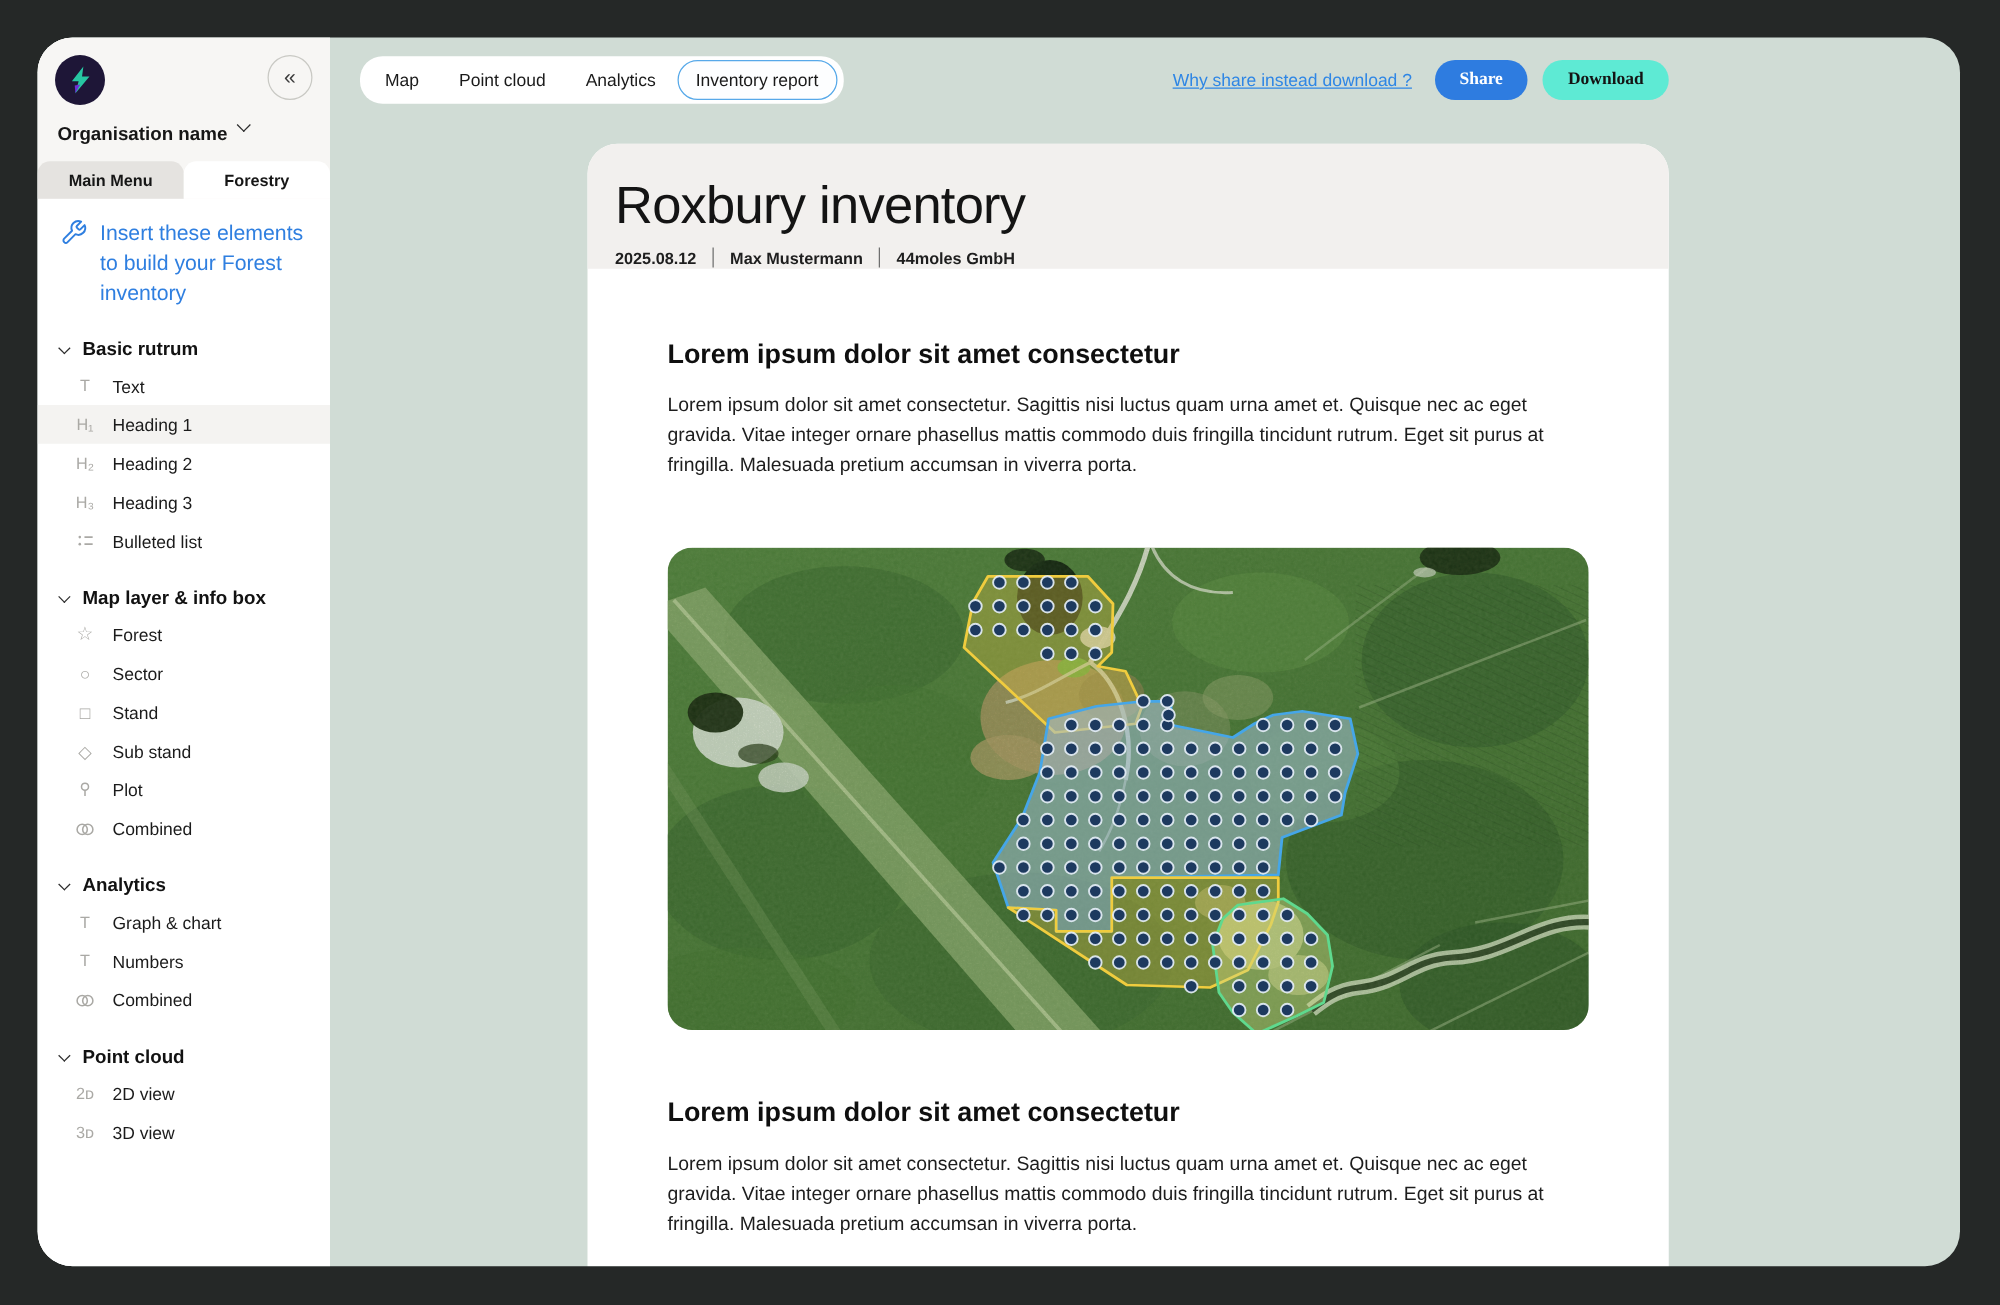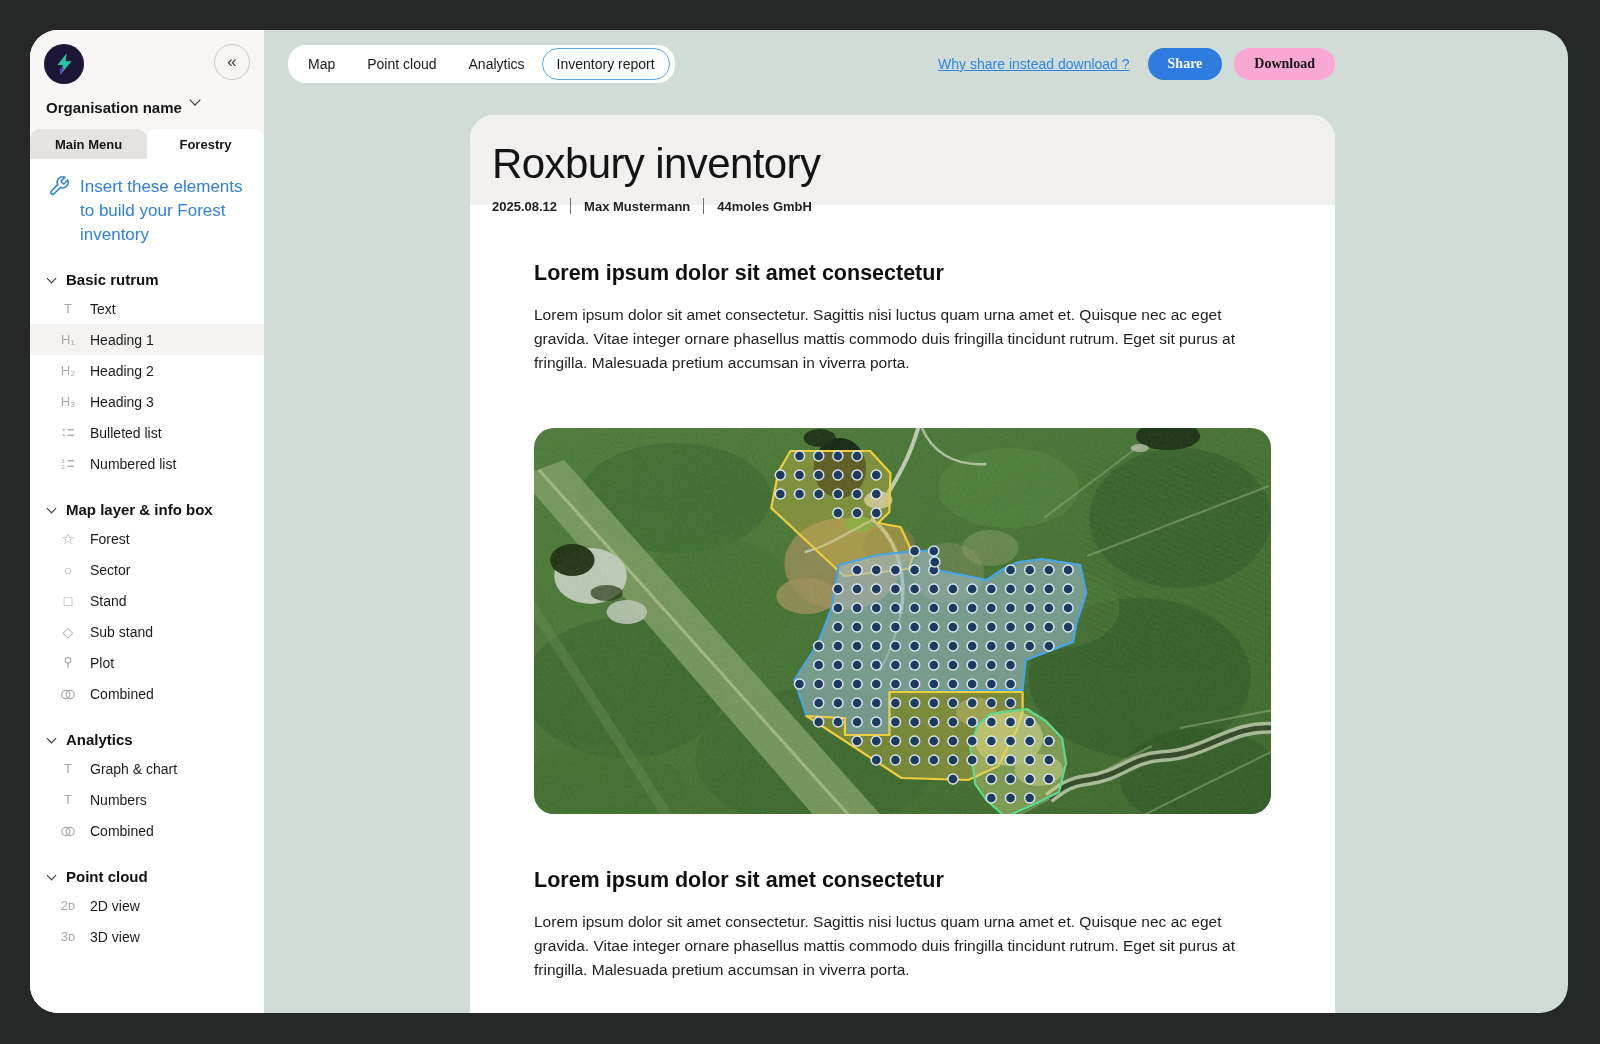--- a/index.html
+++ b/index.html
@@ -38,24 +38,24 @@
   
   .content{position:absolute;left:234px;top:0;right:0;bottom:0;}
   .topbar{position:absolute;left:24px;top:15px;width:1047px;display:flex;align-items:center;}
   .nav-pill{background:#fff;border-radius:18px;padding:3px 5px;display:flex;align-items:center;gap:2px;}
   .nav-item{padding:7px 14px;font-size:14px;color:#1a1a1a;border-radius:16px;border:1.5px solid transparent;cursor:pointer;white-space:nowrap;}
   .nav-item.active{border-color:#57a9e9;background:#fdfeff;}
   .tb-right{margin-left:auto;display:flex;align-items:center;gap:12px;}
   .share-hint{color:#2e86e5;font-size:14px;text-decoration:underline;cursor:pointer;margin-right:6px;}
   .btn{border:none;border-radius:16px;padding:8px 20px;font-size:14px;font-weight:600;cursor:pointer;font-family:Liberation Serif, serif;}
   .btn.primary{background:#2e7ce0;color:#fff;}
-  .btn.plain{background:#f9a8d4;color:#141414;}
+  .btn.plain{background:#5eead4;color:#141414;}
   
   .doc{position:absolute;left:206px;top:85px;width:865px;bottom:0;background:#fff;border-radius:24px 24px 0 0;overflow:hidden;}
-  .doc-header{background:#f2f0ee;height:90px;padding:26px 22px 0 22px;box-sizing:border-box;}
+  .doc-header{background:#f2f0ee;height:100px;padding:26px 22px 0 22px;box-sizing:border-box;}
   .doc-title{font-size:42px;font-weight:500;letter-spacing:-0.6px;color:#141414;line-height:1.1;}
   .doc-meta{display:flex;align-items:center;gap:13px;margin-top:11px;font-size:13px;font-weight:600;color:#1e1e1e;}
   .meta-sep{width:1px;height:16px;background:#6f6f6f;}
   .doc-body{padding:56px 64px 40px 64px;}
   .doc-h2{font-size:21.5px;font-weight:600;color:#0f0f0f;margin:0 0 17px 0;}
   .doc-p{font-size:15.5px;line-height:1.56;color:#1d1d1d;margin:0;}
   .map-wrap{margin:52px 0 54px 0;width:737px;height:386px;border-radius:20px;overflow:hidden;position:relative;}
   .map-wrap svg{display:block;width:100%;height:100%;}
 </style>
 </head>
@@ -116,31 +116,20 @@
         <div class="item">
           <span class="ic">
             <svg width="15" height="15" viewBox="0 0 16 16" stroke="#aaa9a5" stroke-width="1.5">
               <circle cx="3" cy="5" r="1.1" fill="#aaa9a5" stroke="none"></circle>
                 <line x1="7" y1="5" x2="14" y2="5"></line>
               <circle cx="3" cy="11" r="1.1" fill="#aaa9a5" stroke="none"></circle>
                 <line x1="7" y1="11" x2="14" y2="11"></line>
             </svg>
           </span>
           <span>Bulleted list</span>
-        </div>
-        <div class="item">
-          <span class="ic">
-            <svg width="15" height="15" viewBox="0 0 16 16" stroke="#aaa9a5" stroke-width="1.5">
-              <text x="0.5" y="7" font-size="6.5" fill="#aaa9a5" stroke="none">1</text>
-                <line x1="7" y1="5" x2="14" y2="5"></line>
-              <text x="0.5" y="14" font-size="6.5" fill="#aaa9a5" stroke="none">2</text>
-                <line x1="7" y1="11" x2="14" y2="11"></line>
-            </svg>
-          </span>
-          <span>Numbered list</span>
         </div>
       </div>
 
       <div class="section">
         <div class="sec-head">
           <span class="chev"></span>
           <span>Map layer &amp; info box</span>
         </div>
         <div class="item">
           <span class="ic" style="font-size:15px">☆</span>

